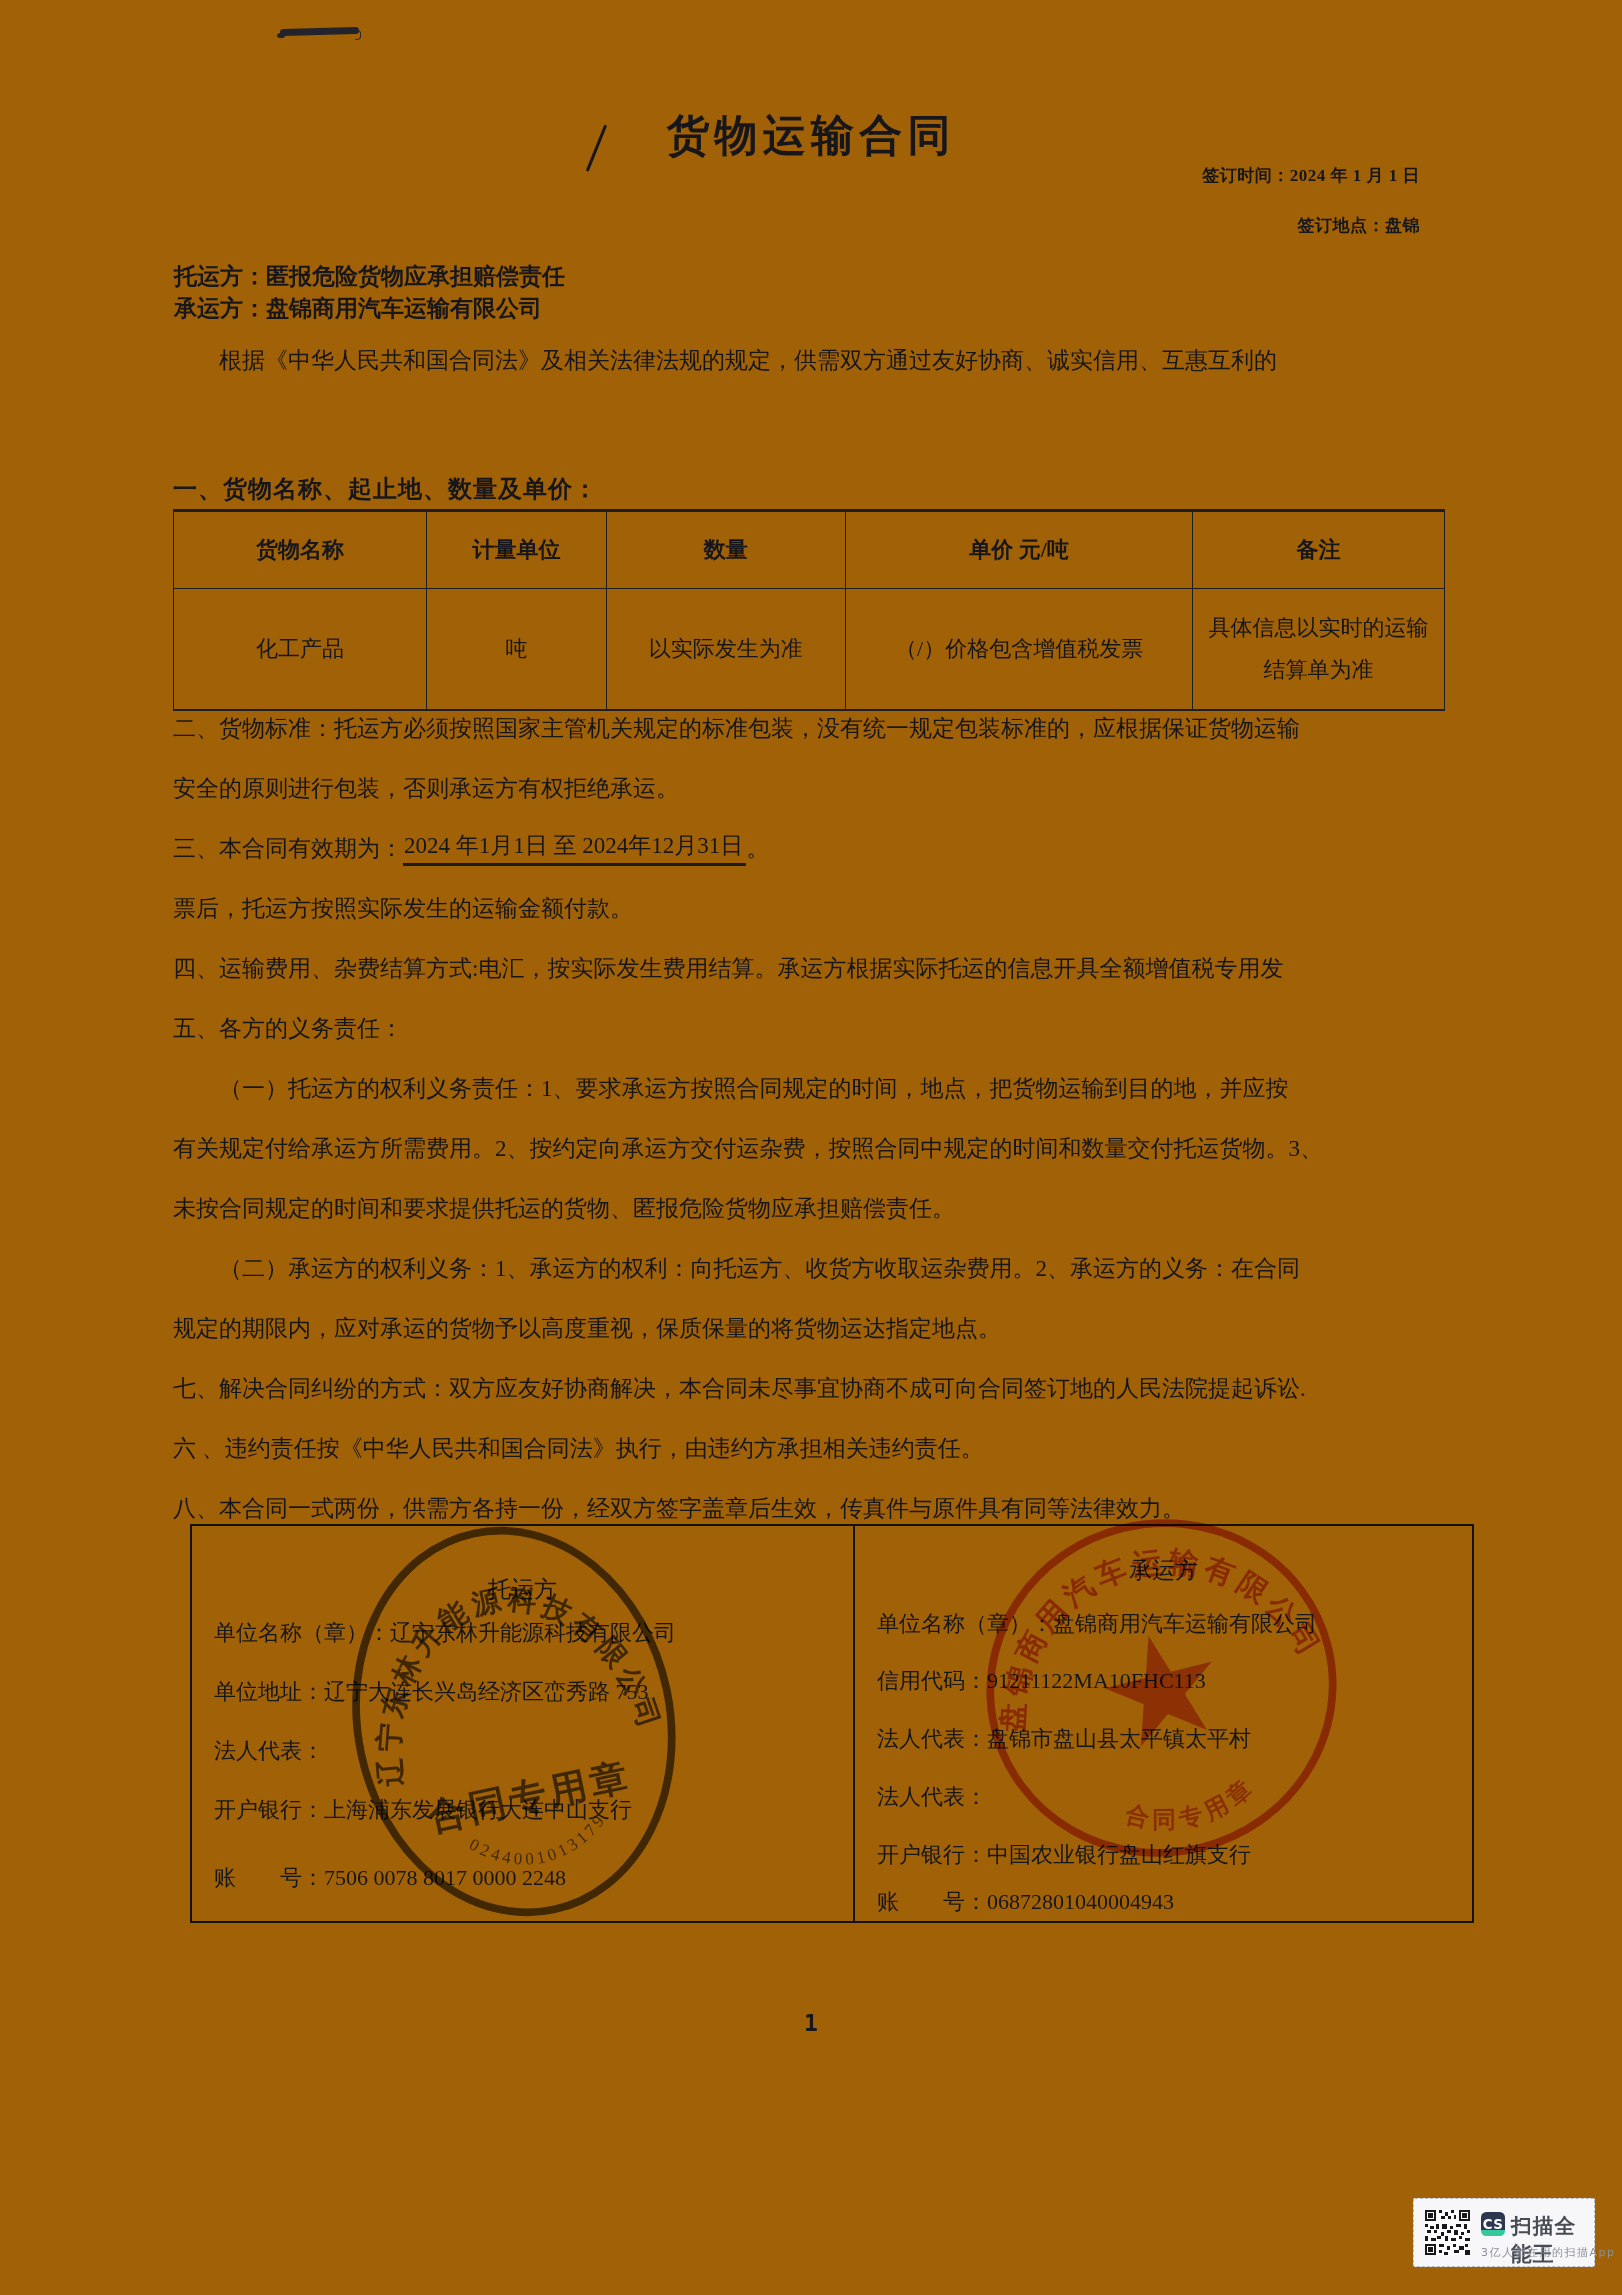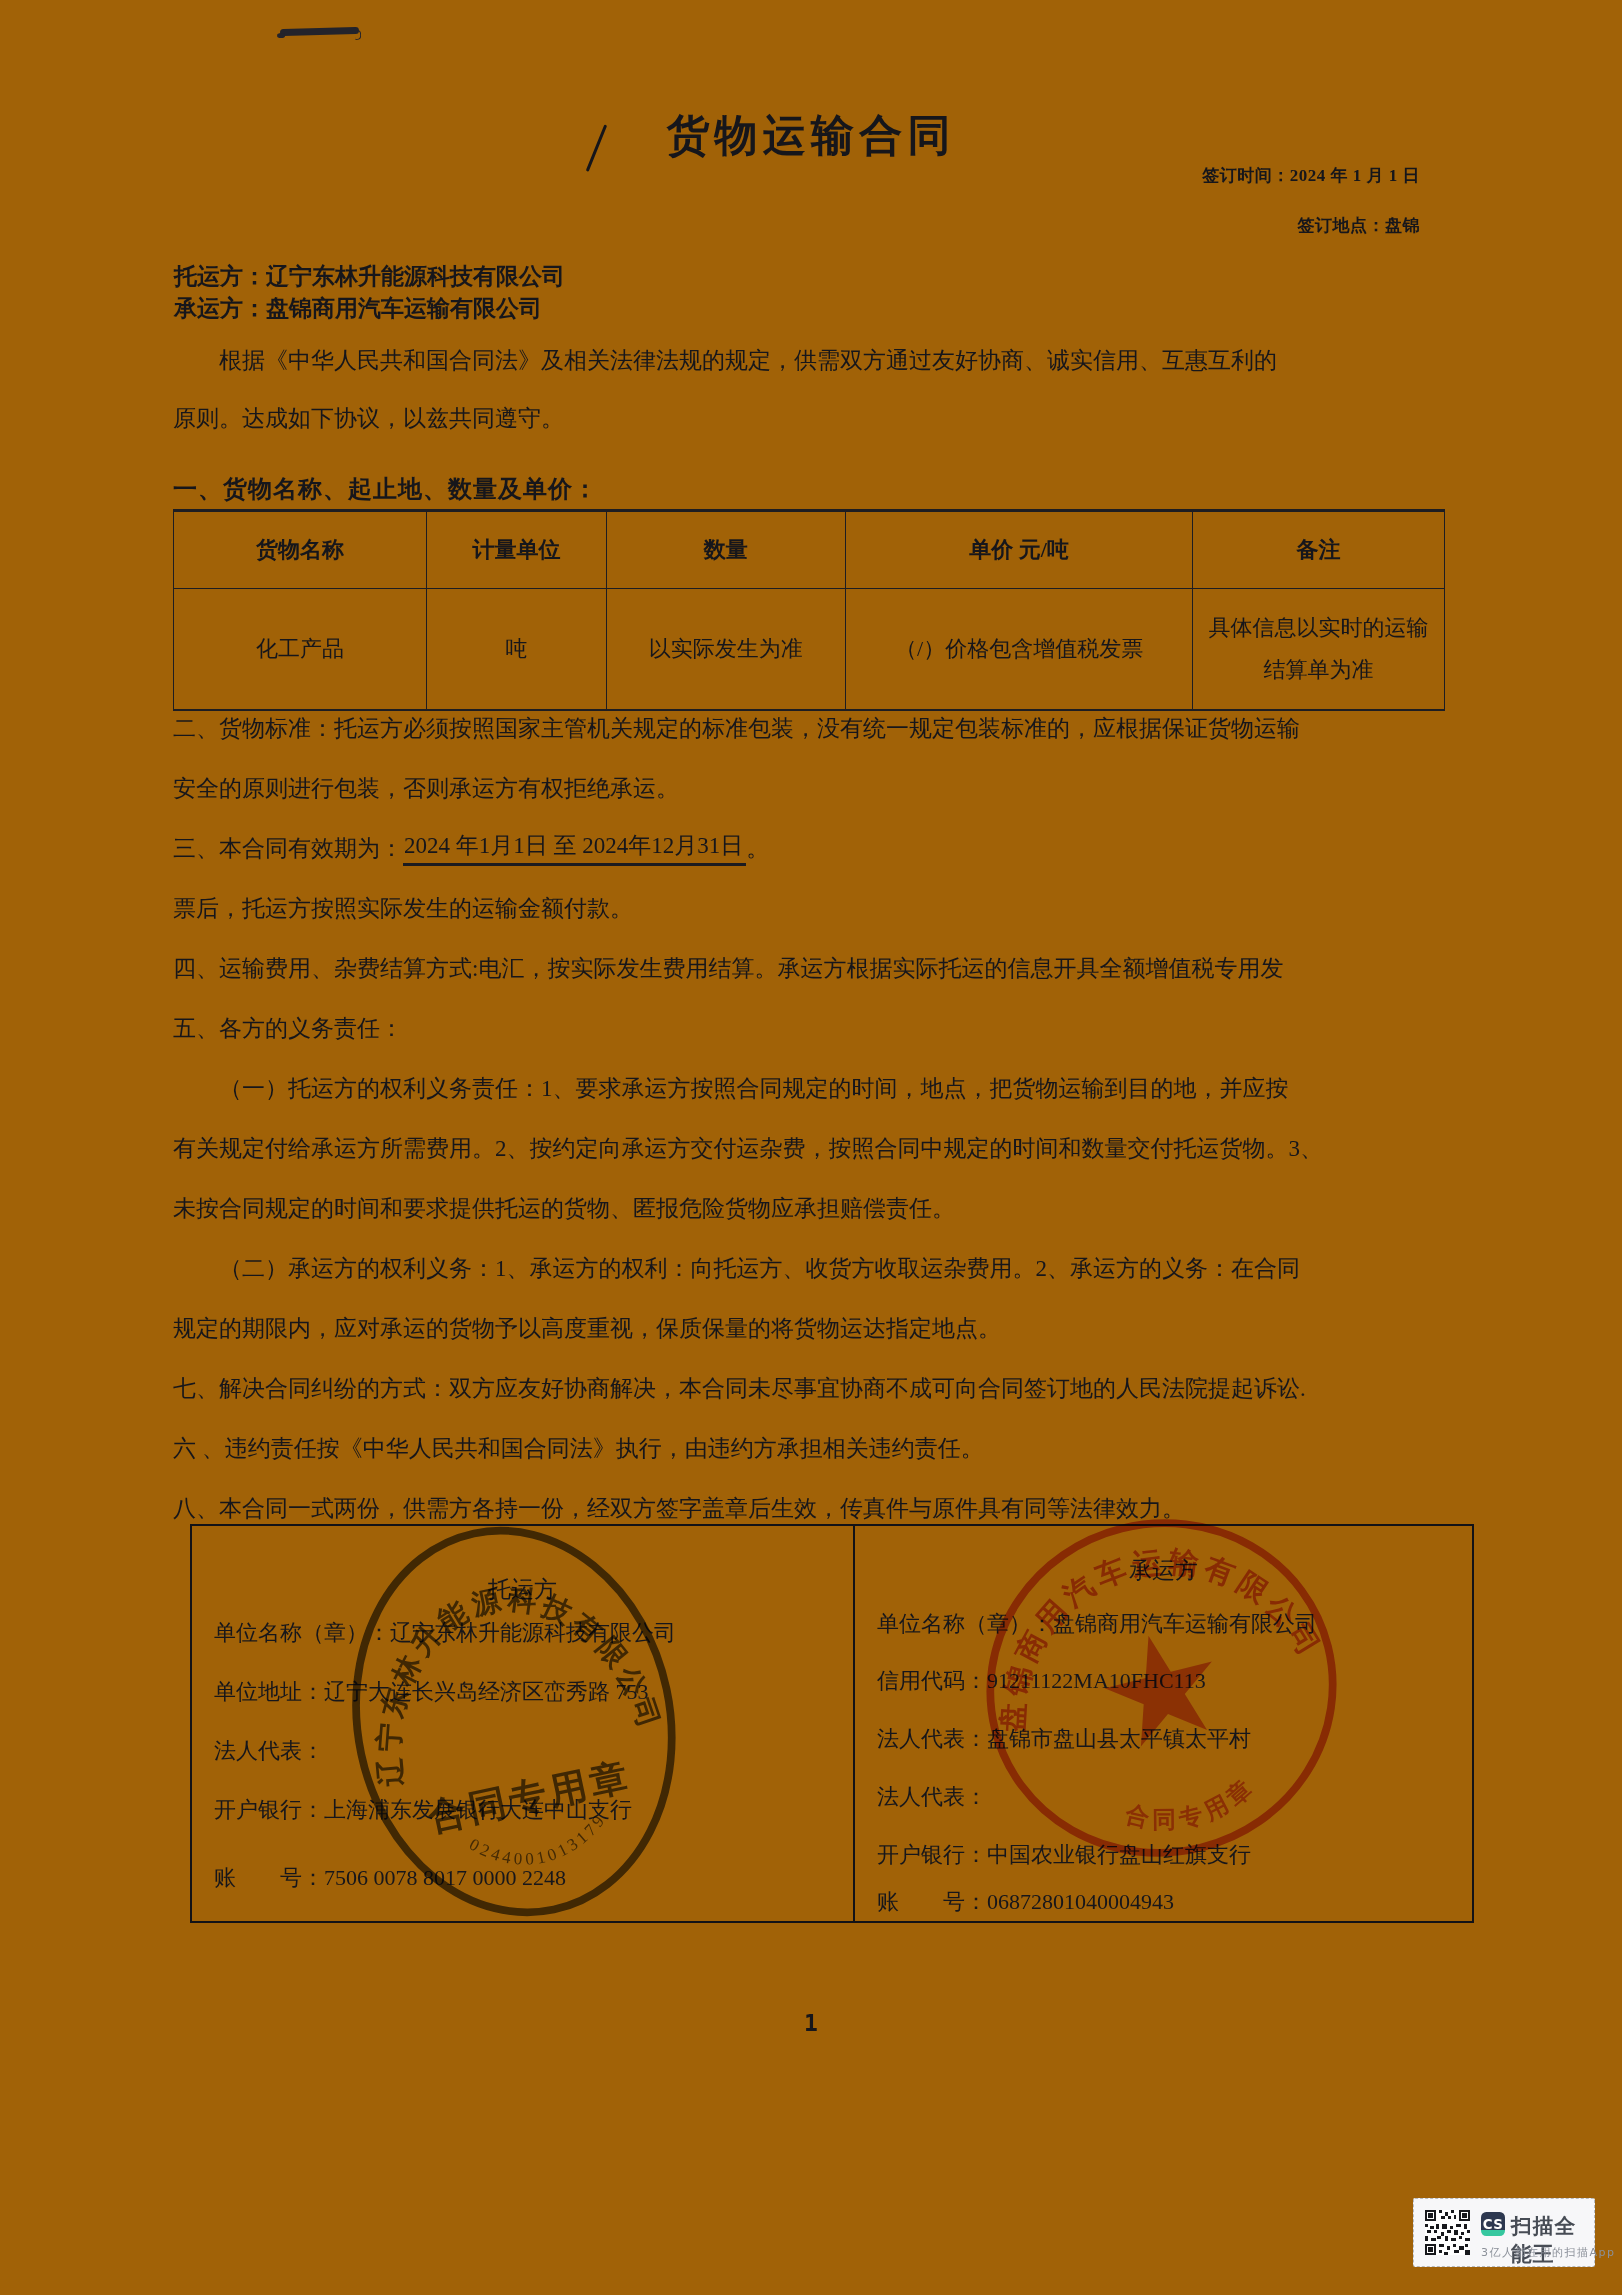--- a/index.html
+++ b/index.html
@@ -65,25 +65,24 @@
 
 <div id="page">
 
   <div id="pen-mark"></div>
   <div id="title-slash"></div>
 
   <div id="doc-title">货物运输合同</div>
   <div id="sign-time" class="sign-line">签订时间：2024 年 1 月 1 日</div>
   <div id="sign-place" class="sign-line">签订地点：盘锦</div>
 
-  <div id="shipper-line" class="party-line">托运方：辽宁东林升能源科技有限公司</div>
+  <div id="shipper-line" class="party-line">托运方：匿报危险货物应承担赔偿责任</div>
   <div id="carrier-line" class="party-line">承运方：盘锦商用汽车运输有限公司</div>
 
   <div id="intro-1" class="intro-line">根据《中华人民共和国合同法》及相关法律法规的规定，供需双方通过友好协商、诚实信用、互惠互利的</div>
-  <div id="intro-2" class="intro-line">原则。达成如下协议，以兹共同遵守。</div>
 
   <div id="section1-heading">一、货物名称、起止地、数量及单价：</div>
 
   <table id="goods-table">
     <tbody>
       <tr class="hd">
         <td style="width:19.2%">货物名称</td>
         <td style="width:13.4%">计量单位</td>
         <td style="width:18.1%">数量</td>
         <td style="width:26.6%">单价 元/吨</td>

